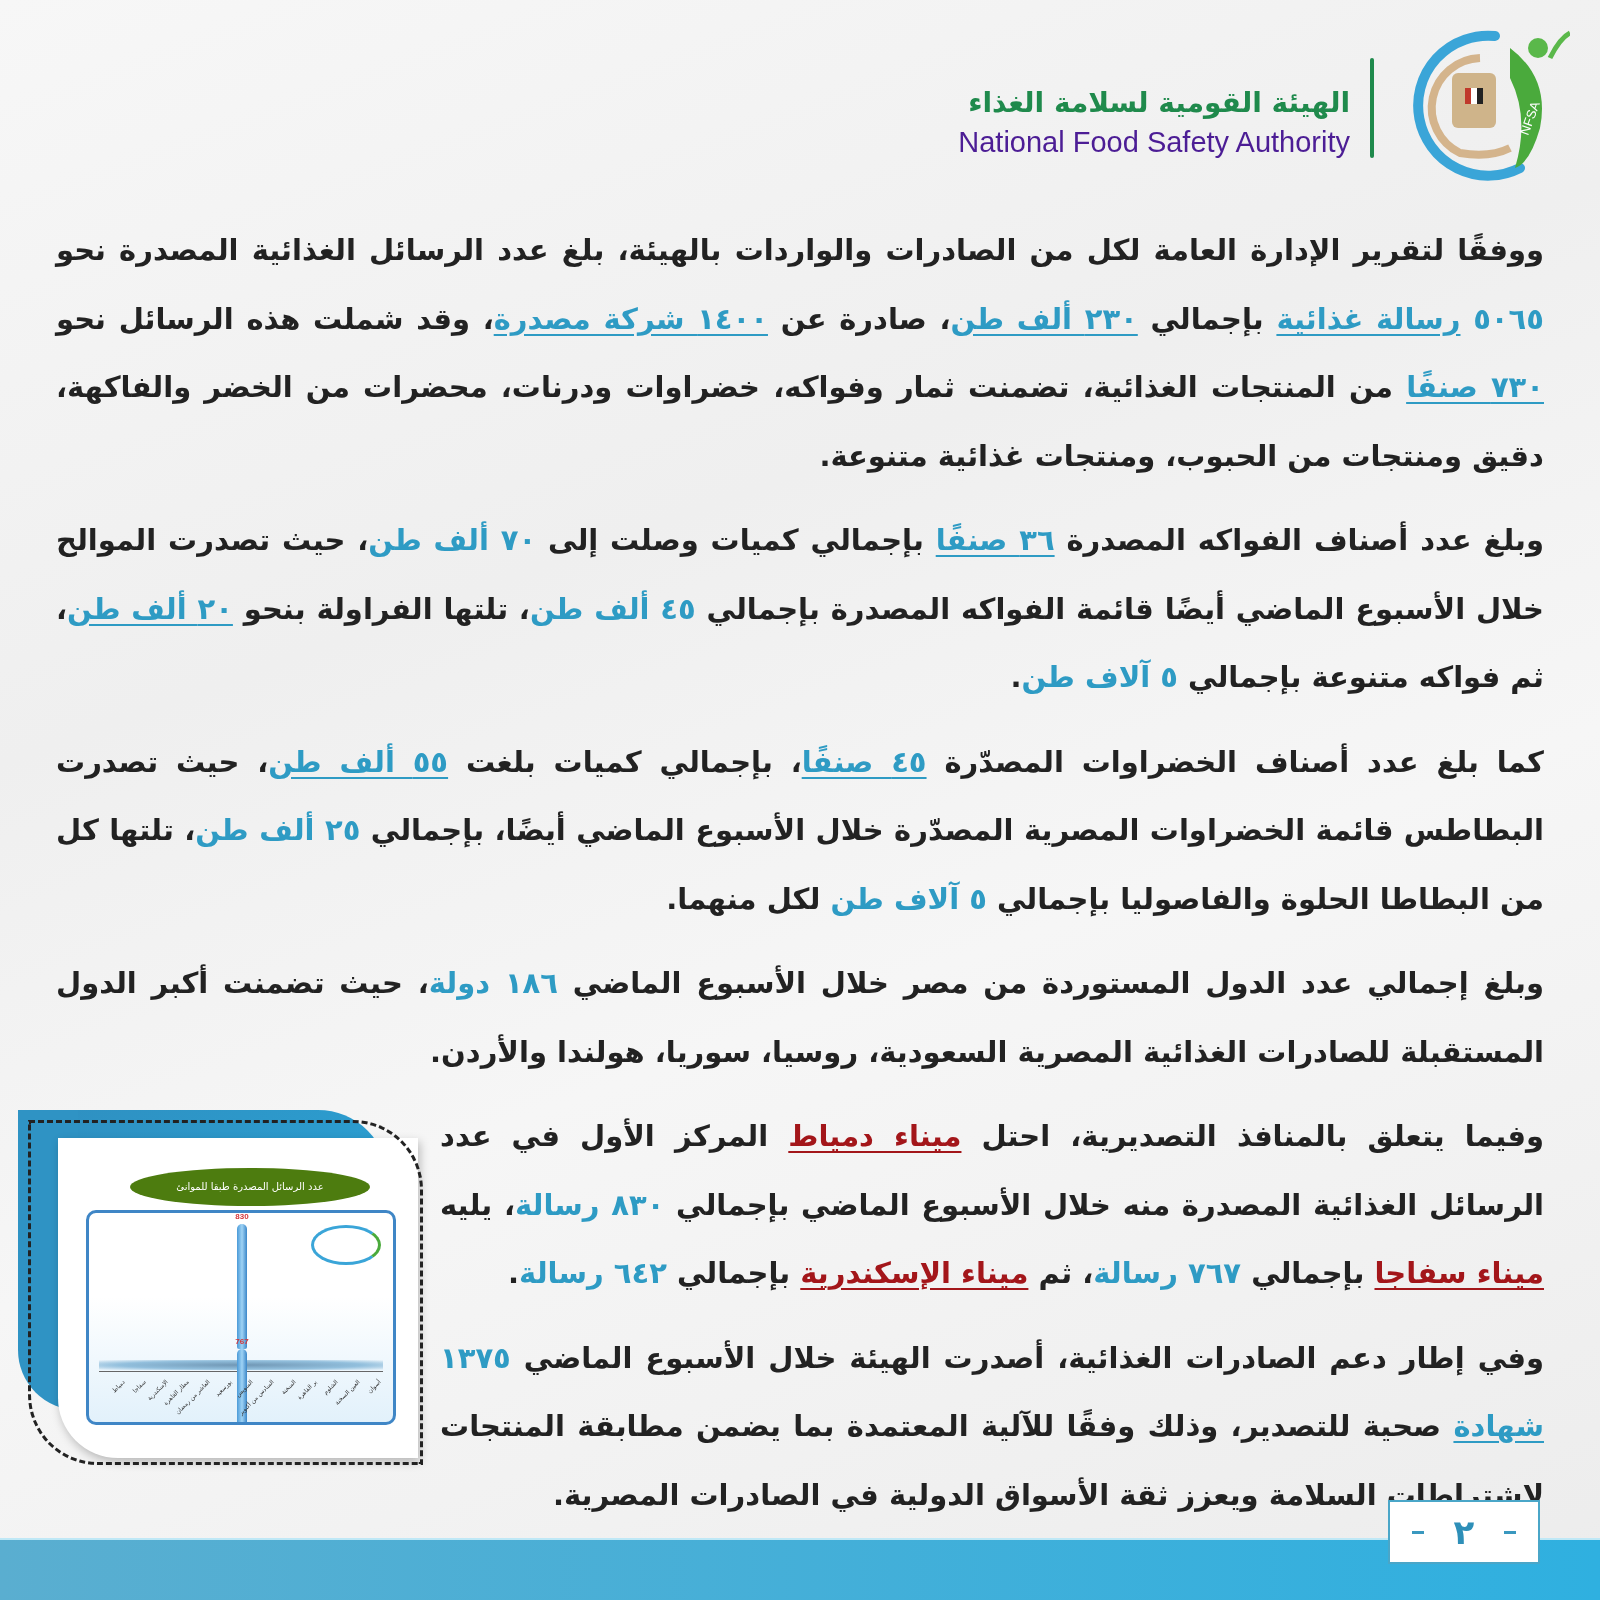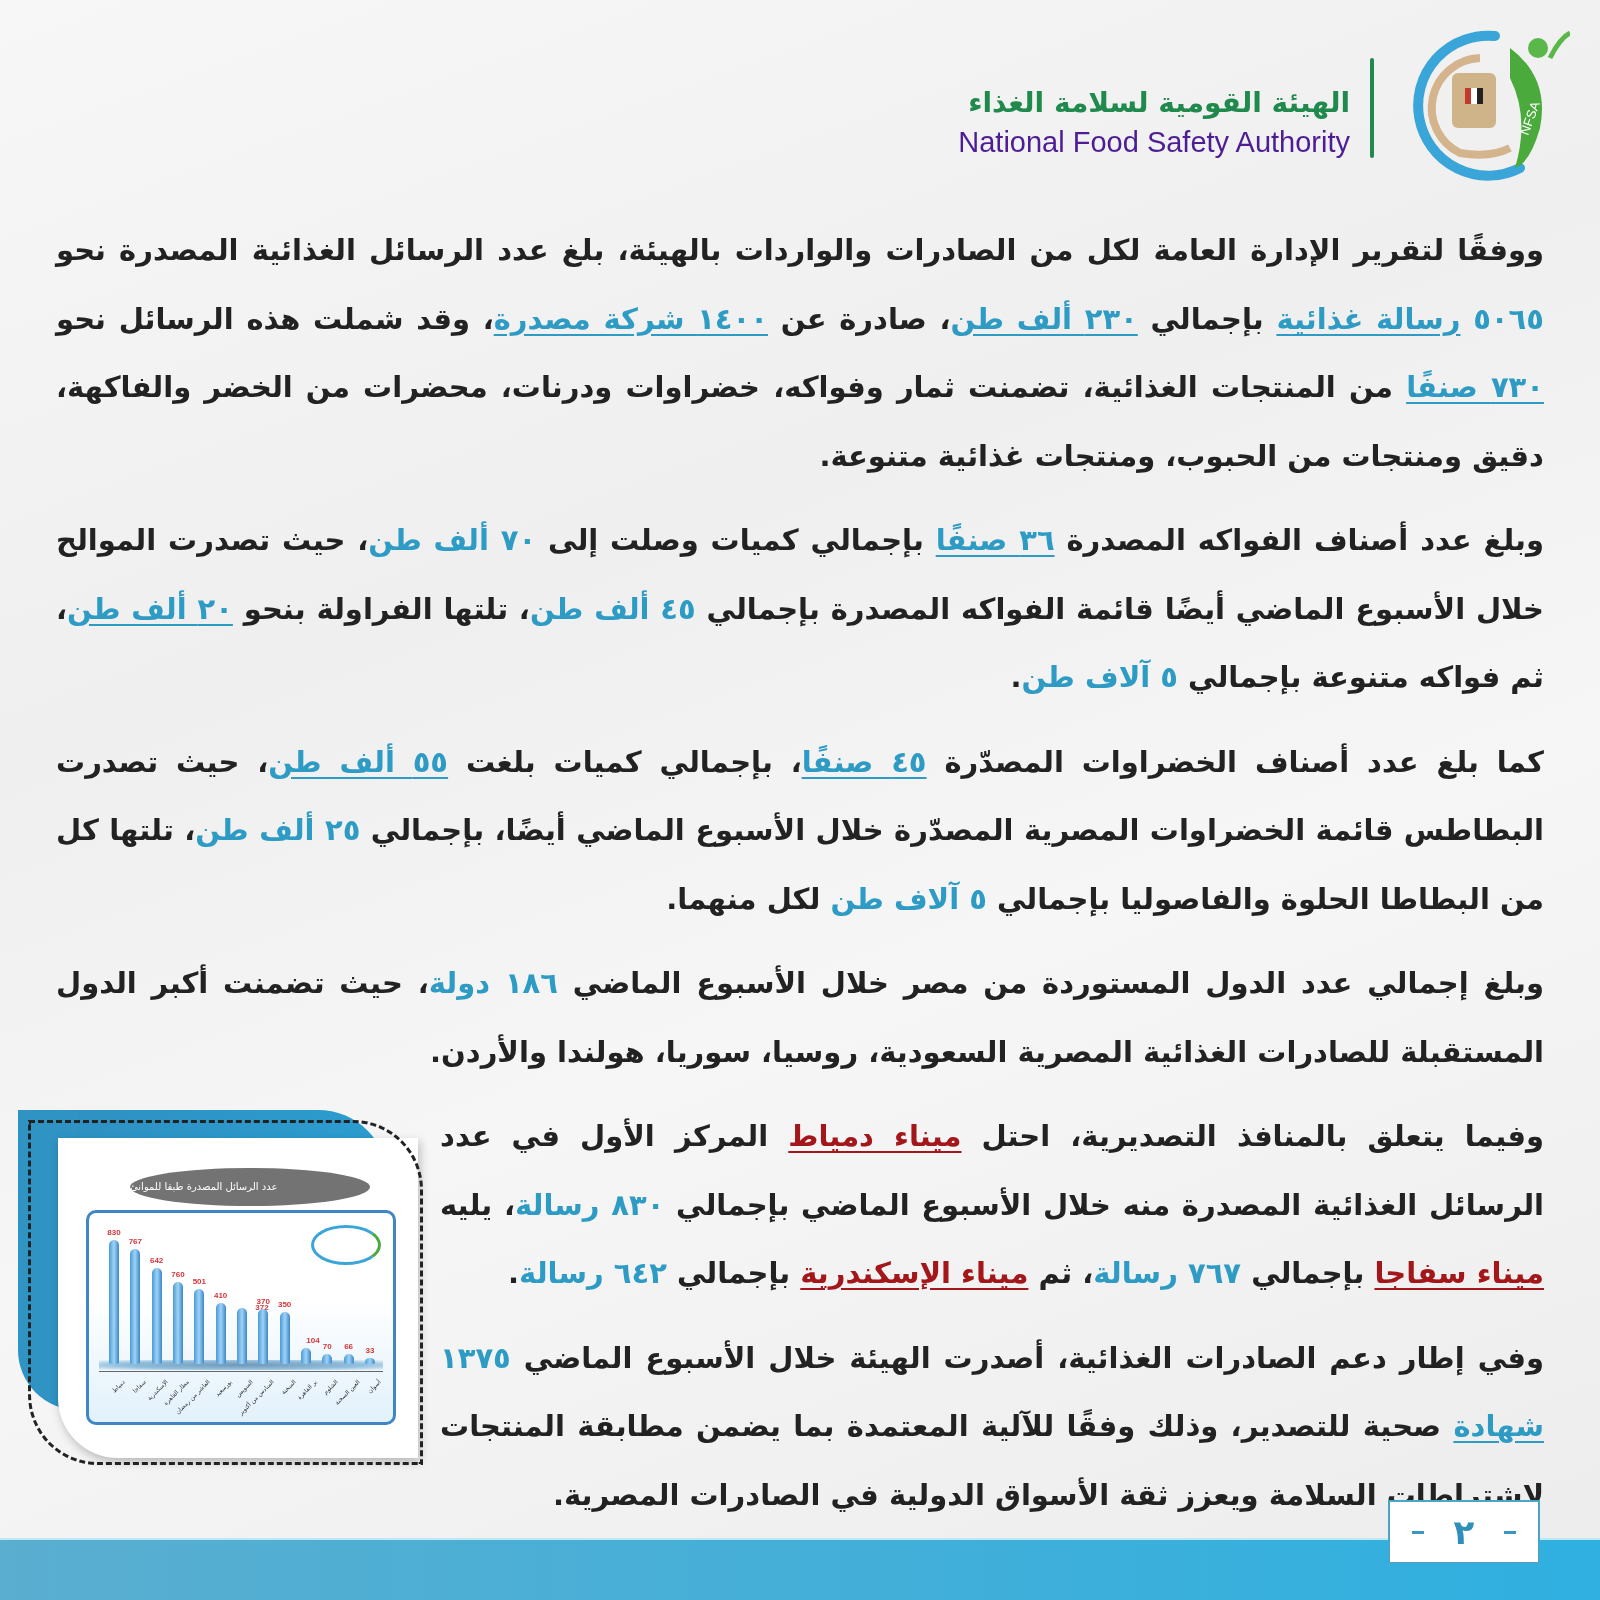--- a/index.html
+++ b/index.html
@@ -29,24 +29,24 @@
   .hl-u { color: #2e9bc4; text-decoration: underline; text-underline-offset: 5px; }
   .red-u { color: #a3161a; text-decoration: underline; text-underline-offset: 5px; }
   .wrap-left { float: left; width: 400px; height: 330px; margin-top: 18px; }
 
   
   .chart-card { position: absolute; left: 18px; top: 1110px; width: 405px; height: 350px; }
   .chart-bluebg { position: absolute; left: 0; top: 0; width: 370px; height: 200px; background: linear-gradient(135deg,#2f8fc0,#2aa3d6); border-radius: 0 70px 0 0; }
   .chart-bluebg2 { position: absolute; left: 0; top: 0; width: 60px; height: 300px; background: #2f93c4; border-radius: 0 0 0 60px; }
   .chart-white { position: absolute; left: 40px; top: 28px; width: 360px; height: 320px; background: #fff; border-radius: 0 0 0 60px; box-shadow: 2px 4px 10px rgba(0,0,0,0.25); }
   .dash-frame { position: absolute; left: 10px; top: 10px; width: 395px; height: 345px; border: 3px dashed #222; border-radius: 0 70px 0 70px; pointer-events: none; }
-  .chart-title-pill { position: absolute; left: 112px; top: 58px; width: 240px; height: 38px; background: #737373; border-radius: 50%; color: #fff; font-size: 10px; direction: rtl; text-align: left; line-height: 38px; }
+  .chart-title-pill { position: absolute; left: 112px; top: 58px; width: 240px; height: 38px; background: #4d7c0f; border-radius: 50%; color: #fff; font-size: 10px; direction: rtl; text-align: center; line-height: 38px; }
   .chart-plot { position: absolute; left: 68px; top: 100px; width: 310px; height: 215px; border: 3px solid #3f86c6; border-radius: 10px; background: linear-gradient(180deg,#ffffff 40%, #e2f1fb 100%); overflow: hidden; }
   .mini-logo { position: absolute; right: 12px; top: 12px; width: 70px; height: 40px; border: 3px solid #3aa5d8; border-right-color: #4aaa3c; border-radius: 50%; }
-  .bars { position: absolute; left: 18px; bottom: 58px; width: 270px; height: 140px; display: flex; align-items: center; justify-content: space-between; }
+  .bars { position: absolute; left: 18px; bottom: 58px; width: 270px; height: 140px; display: flex; align-items: center; justify-content: space-between; flex-direction: column; }
   .bar-col { position: relative; width: 14px; display: flex; flex-direction: column; align-items: center; justify-content: flex-end; height: 100%; }
   .bar { width: 10px; background: linear-gradient(90deg,#4a9ad8,#9fd3f5 50%,#3a86c8); border-radius: 5px 5px 2px 2px; }
   .bar-val { position: absolute; font-size: 8px; font-weight: bold; color: #d4363a; font-family: "Liberation Sans", sans-serif; white-space: nowrap; }
   .baseline { position: absolute; left: 10px; right: 10px; bottom: 52px; height: 10px; background: radial-gradient(ellipse at center, #3a6e96 0%, #6aa7cf 60%, transparent 100%); opacity: 0.7; }
   .axis-line { position: absolute; left: 10px; right: 10px; bottom: 50px; height: 1px; background: #666; }
   .xlabels { position: absolute; left: 18px; bottom: 2px; width: 270px; height: 46px; display: flex; justify-content: space-between; }
   .xlabel { width: 14px; font-size: 6px; color: #333; transform: rotate(-45deg); transform-origin: top right; white-space: nowrap; direction: rtl; text-align: right; margin-top: 4px; }
 
   
   .footer-band { position: absolute; left: 0; bottom: 0; width: 1600px; height: 62px; background: linear-gradient(90deg,#5aaed0,#2fb0e0); border-top: 2px solid #bfe8f6; }

